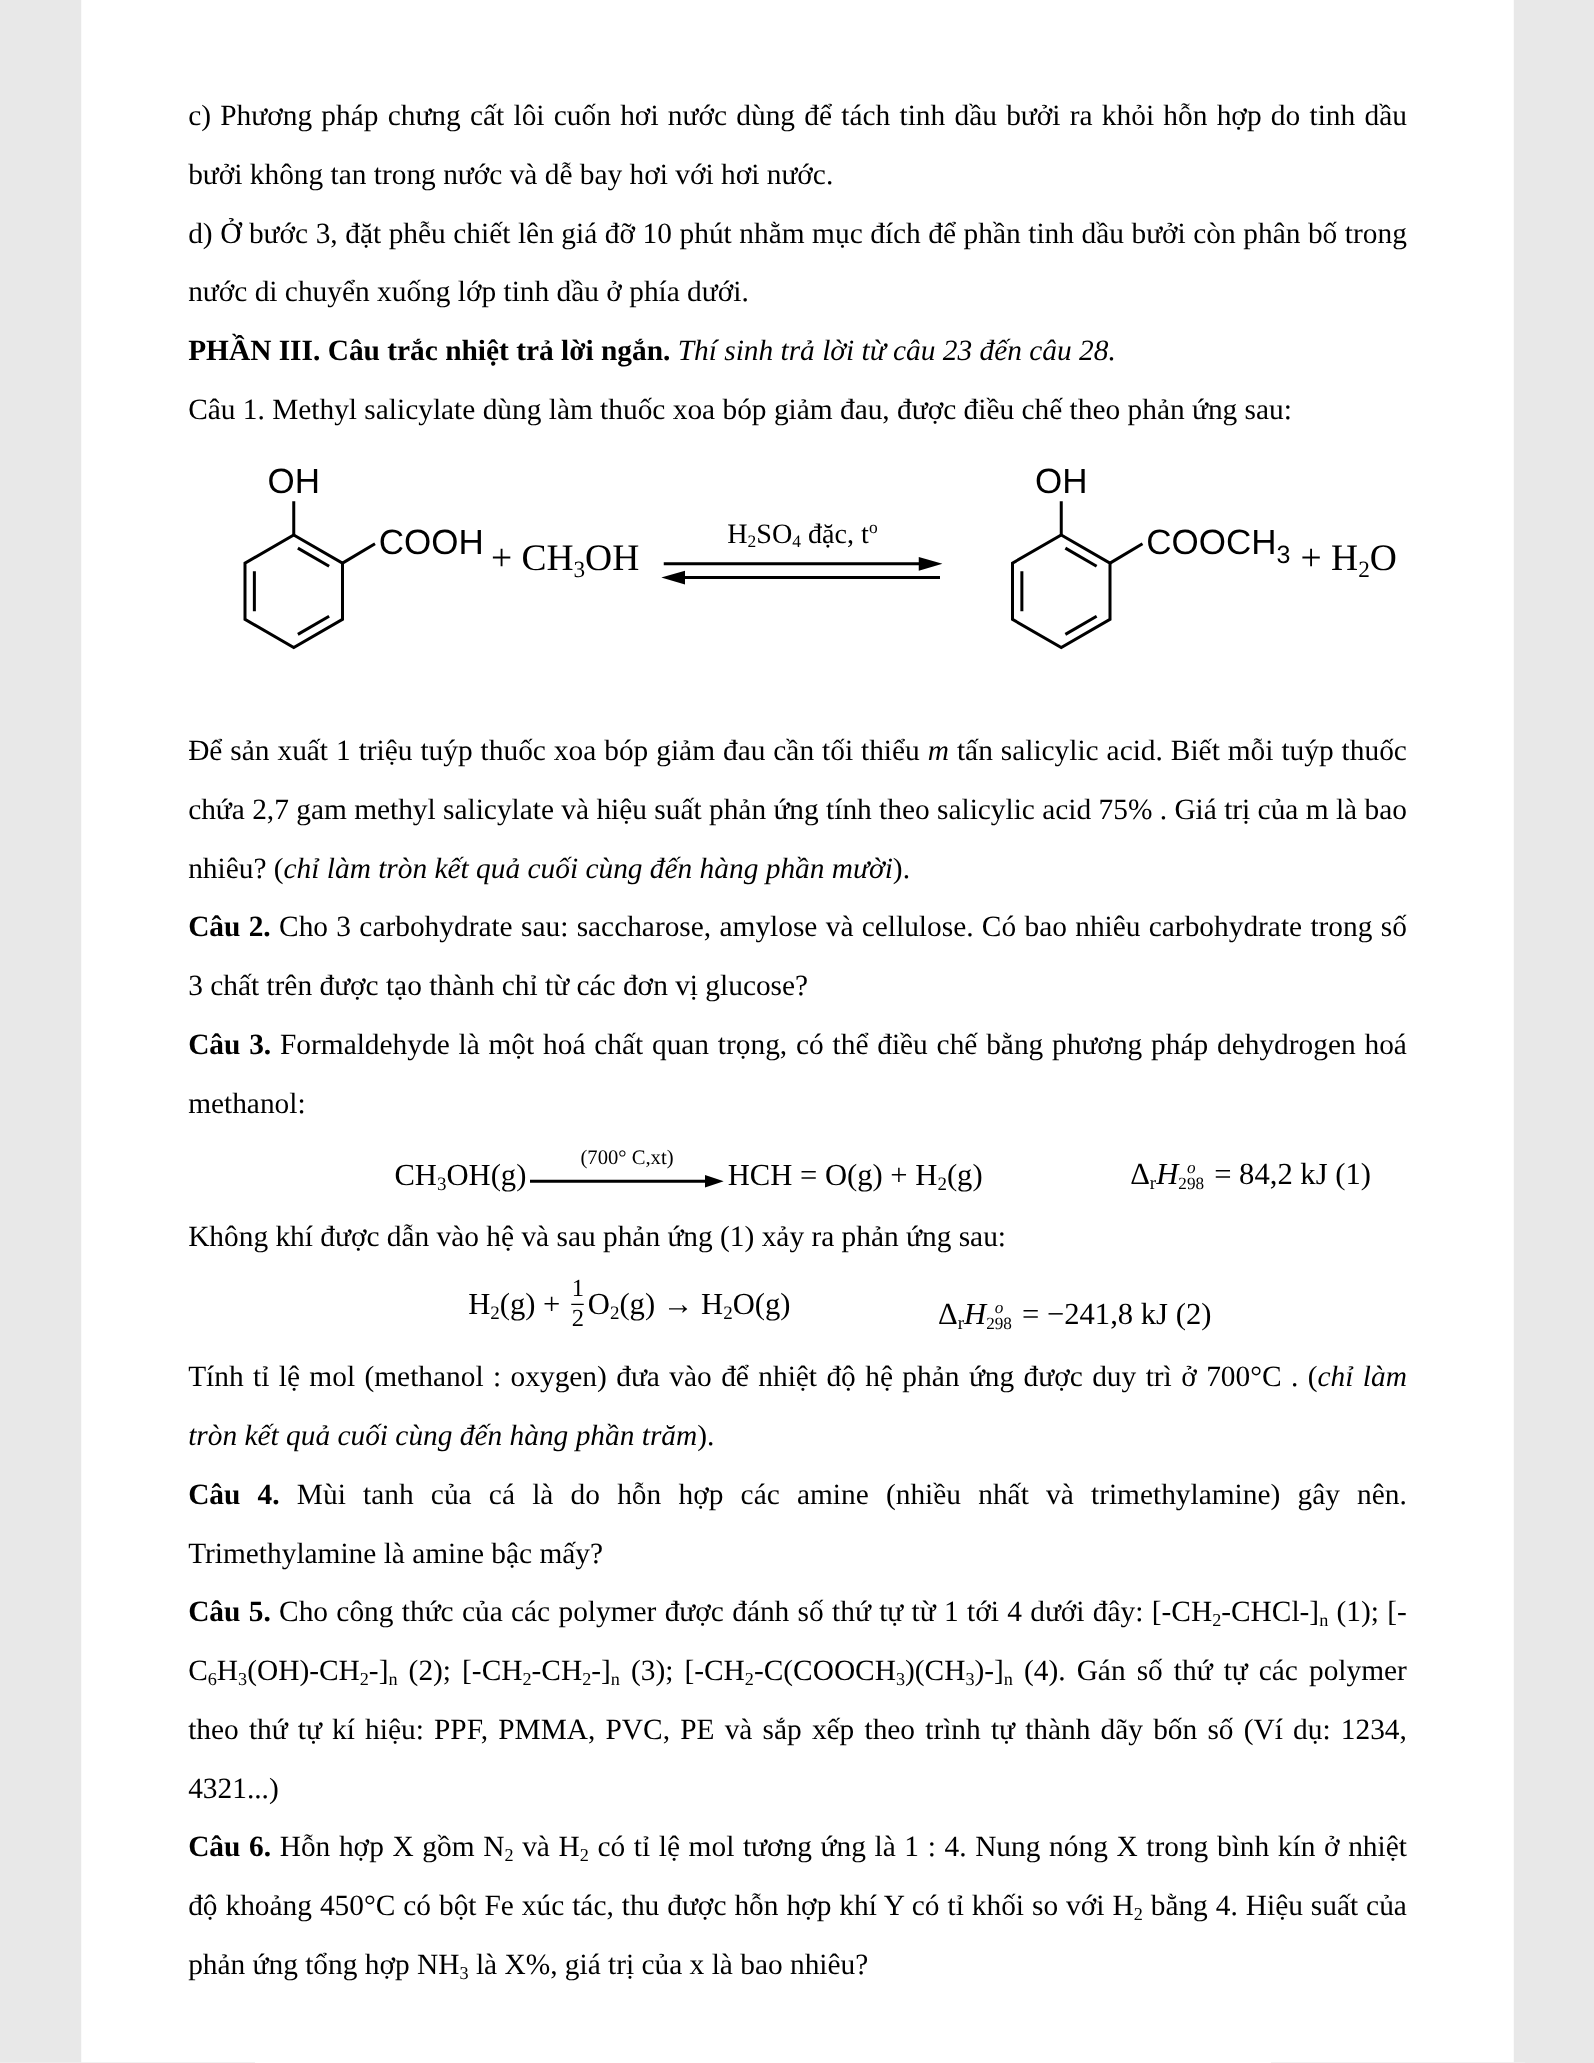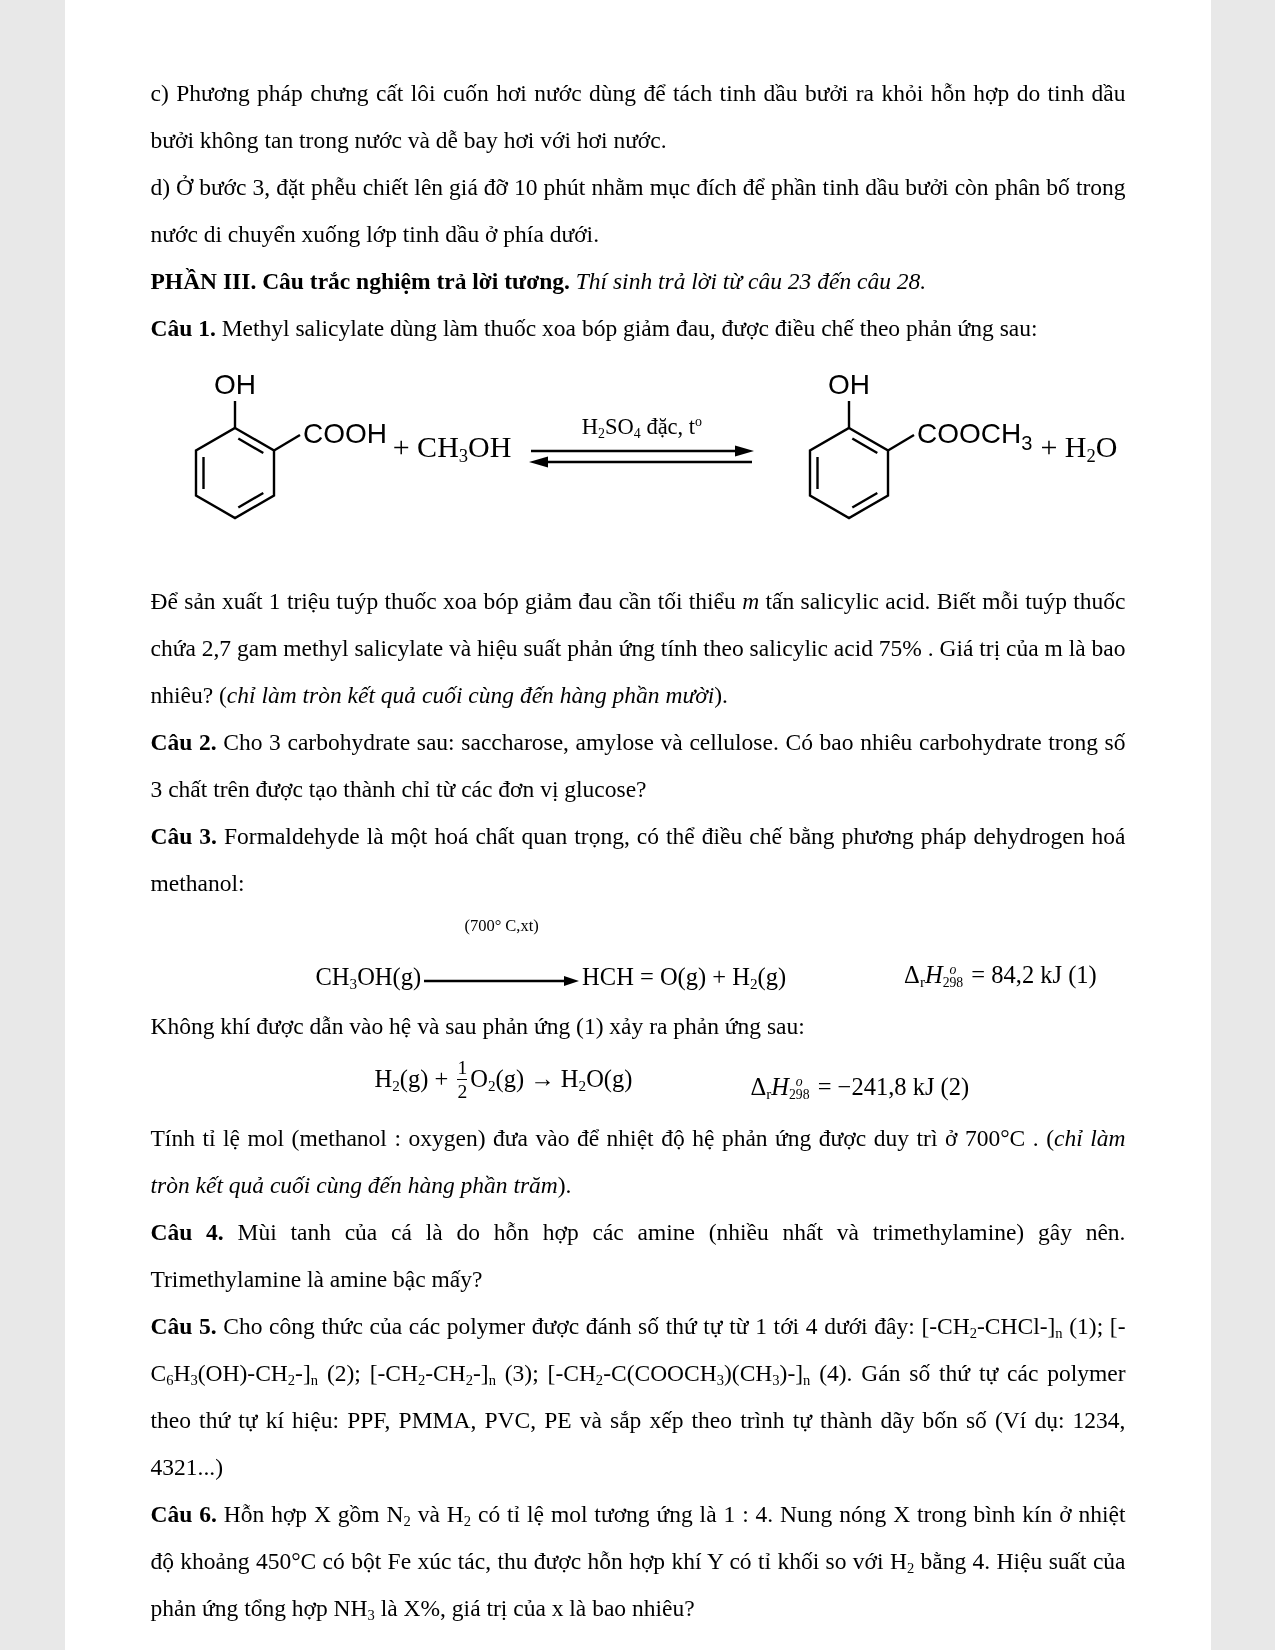--- a/index.html
+++ b/index.html
@@ -27,33 +27,33 @@
   .fillb { fill:#000; }
   .slabel { font-family:"Liberation Sans","DejaVu Sans",sans-serif; font-size:28px; fill:#000; }
   .formula { font-size:30px; margin:74px 8px 0; white-space:nowrap; }
   .rxn { display:inline-flex; flex-direction:column; align-items:center; margin:58px 10px 0; }
   .rxn .lbl { font-size:22.5px; margin-bottom:3px; white-space:nowrap; }
   
   .equation { display:flex; align-items:flex-end; line-height:normal; font-size:24.5px; white-space:nowrap; }
   .eq1 { padding-left:165px; margin:14px 0 12px; }
   .eq2 { padding-left:224px; margin:10px 0 12px; }
   .eq-result { margin-left:118px; }
-  .eq-arrow { display:inline-flex; flex-direction:column; align-items:center; margin:0 3px; transform:translateY(-4px);gap:36px; }
+  .eq-arrow { display:inline-flex; flex-direction:column; align-items:center; margin:0 3px; transform:translateY(-4px); }
   .eq-arrow .albl { font-size:16.5px; line-height:1.15; }
 </style>
 </head>
 <body>
 
 <div class="page">
   <div class="content">
 
     <p class="para"><span>c) Phương pháp chưng cất lôi cuốn hơi nước dùng để tách tinh dầu bưởi ra khỏi hỗn hợp do tinh dầu bưởi không tan trong nước và dễ bay hơi với hơi nước.</span></p>
     <p class="para"><span>d) Ở bước 3, đặt phễu chiết lên giá đỡ 10 phút nhằm mục đích để phần tinh dầu bưởi còn phân bố trong nước di chuyển xuống lớp tinh dầu ở phía dưới.</span></p>
-    <p class="para"><span style="font-weight: bold;">PHẦN III. Câu trắc nghiệm trả lời tương. </span><span style="font-style: italic;">Thí sinh trả lời từ câu 23 đến câu 28.</span></p>
-    <p class="para"><span style="font-weight: bold;">Câu 1. </span><span>Methyl salicylate dùng làm thuốc xoa bóp giảm đau, được điều chế theo phản ứng sau:</span></p>
+    <p class="para"><span style="font-weight: bold;">PHẦN III. Câu trắc nhiệt trả lời ngắn. </span><span style="font-style: italic;">Thí sinh trả lời từ câu 23 đến câu 28.</span></p>
+    <p class="para"><span style="font-weight: normal;">Câu 1. </span><span>Methyl salicylate dùng làm thuốc xoa bóp giảm đau, được điều chế theo phản ứng sau:</span></p>
 
     <div class="scheme">
       <svg class="struct" width="235" height="208" viewBox="0 0 235 208">
         <text class="slabel" x="85" y="38" text-anchor="middle">OH</text>
         <line class="bond" x1="85" y1="45" x2="85" y2="73"></line>
         <polygon class="ring" points="85,72 124,94.5 124,139.5 85,162 46,139.5 46,94.5"></polygon>
         <line class="bond" x1="88.3" y1="82.5" x2="113.3" y2="97"></line>
         <line class="bond" x1="53.5" y1="101" x2="53.5" y2="133"></line>
         <line class="bond" x1="113.3" y1="137" x2="88.3" y2="151.5"></line>
         <line class="bond" x1="124" y1="94.5" x2="150" y2="79"></line>

